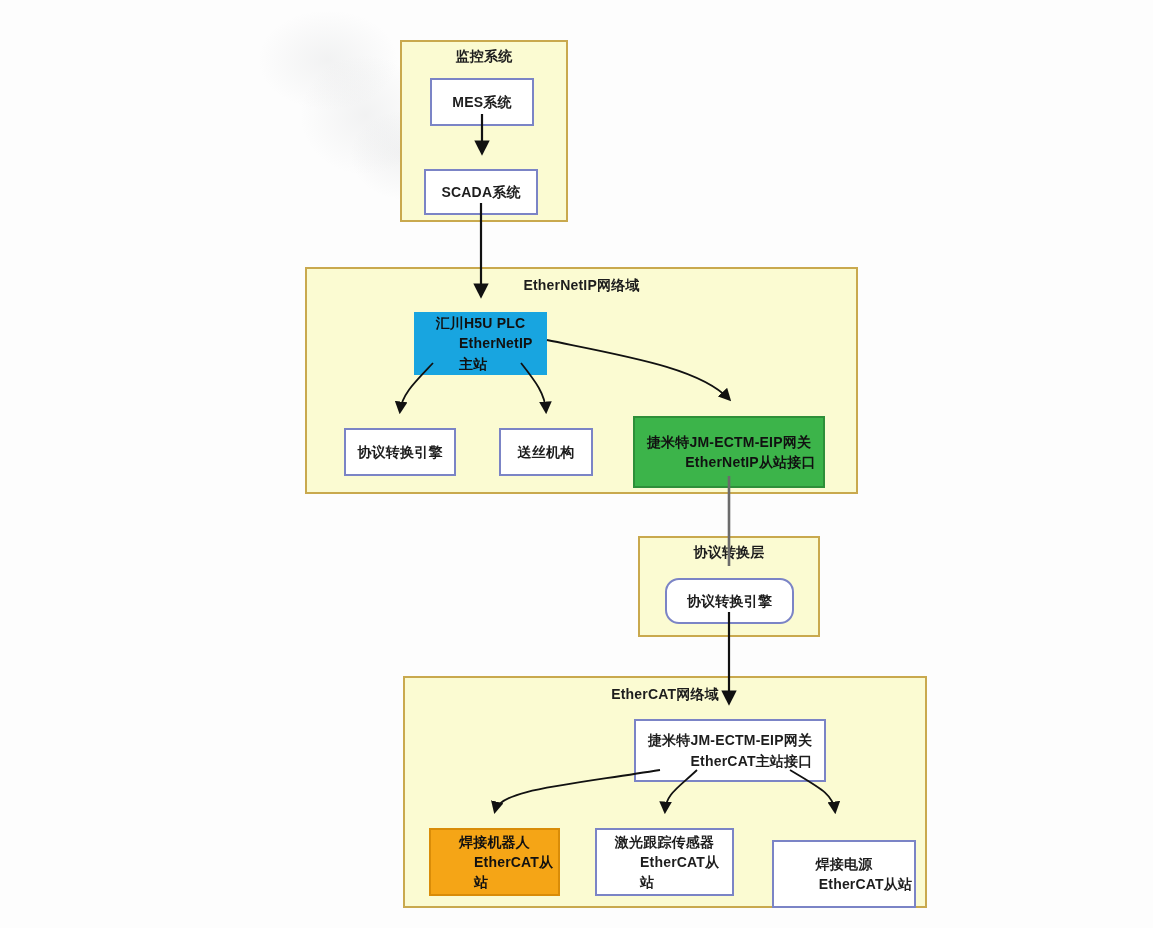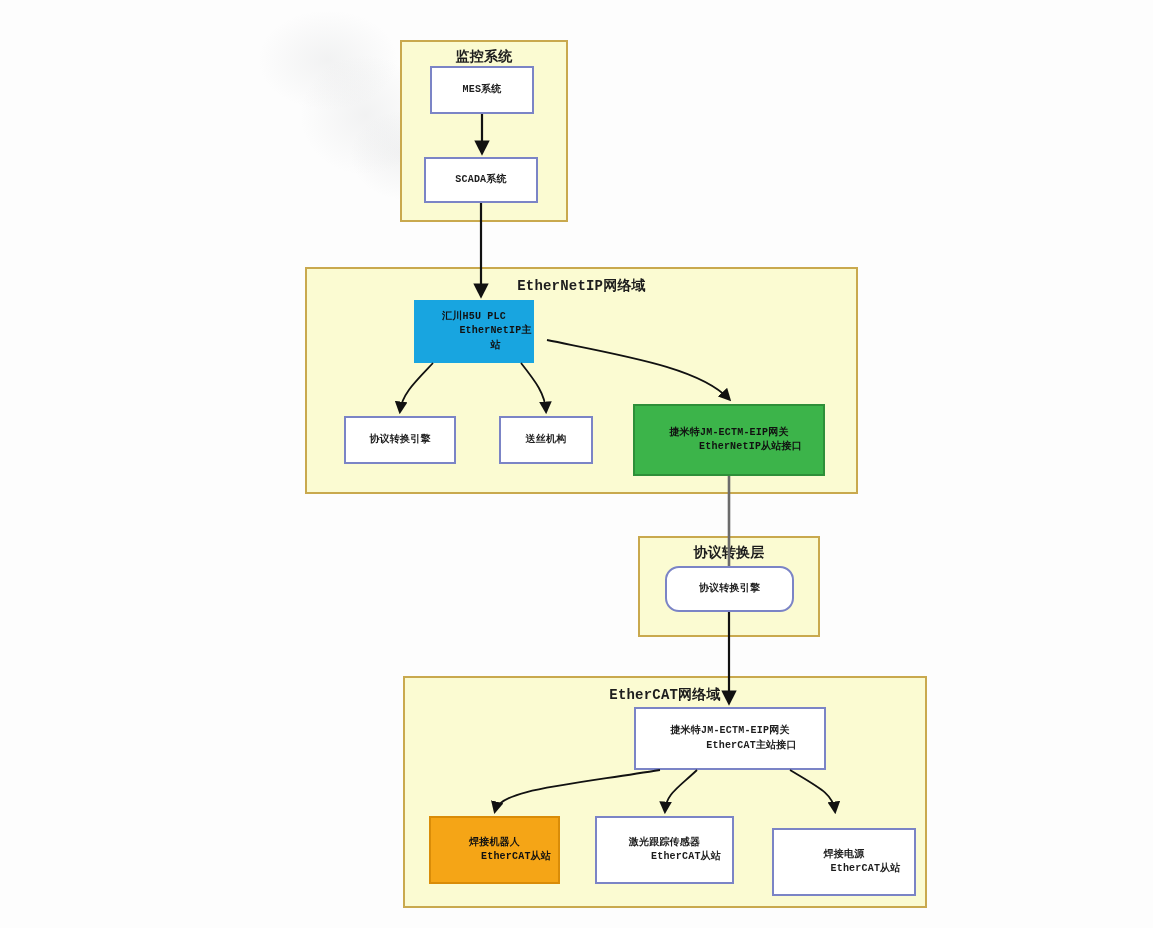--- a/index.html
+++ b/index.html
@@ -7,21 +7,21 @@
     margin: 0;
     padding: 0;
     background: #ffffff;
   }
   #canvas {
     position: relative;
     width: 1153px;
     height: 928px;
     background: #fdfdfd;
     overflow: hidden;
-    font-family: Liberation Mono, monospace;
+    font-family: Liberation Sans, sans-serif;
   }
   
   .smudge {
     position: absolute;
     border-radius: 50%;
     background: radial-gradient(closest-side, rgba(140,145,150,0.10), rgba(140,145,150,0));
     pointer-events: none;
   }
   .smudge.s1 { left: 258px; top: 10px;  width: 140px; height: 100px; }
   .smudge.s2 { left: 300px; top: 55px;  width: 130px; height: 120px; }
@@ -47,26 +47,26 @@
   }
 
   
   .node {
     position: absolute;
     box-sizing: border-box;
     display: flex;
     flex-direction: column;
     align-items: center;
     justify-content: center;
-    text-align: center;
-    font-size: 10px;
+    font-size: 14px;
     font-weight: 700;
     color: #1d1d1d;
     line-height: 1.45;
     letter-spacing: 0.2px;
+    margin-top: 12px;
   }
   .node.plain {
     background: #ffffff;
     border: 2px solid #7b84c6;
   }
   .node.accent-blue {
     background: #18a5e0;
     border: 2px solid #18a5e0;
     color: #111111;
   }
@@ -120,21 +120,21 @@
   </div>
 
   <div class="node plain" style="left:424px; top:157px; width:114px; height:46px;">
     <span>SCADA系统</span>
   </div>
 
   <div class="group" style="left:305px; top:267px; width:553px; height:227px;">
     <div class="group-label" style="top:8px;">EtherNetIP网络域</div>
   </div>
 
-  <div class="node accent-blue" style="left:414px; top:300px; width:120px; height:63px;">
+  <div class="node accent-blue" style="left:414px; top:300px; width:133px; height:63px;">
     <span>汇川H5U PLC</span>
     <span class="line2">EtherNetIP主站</span>
   </div>
 
   <div class="node plain" style="left:344px; top:416px; width:112px; height:48px;">
     <span>协议转换引擎</span>
   </div>
 
   <div class="node plain" style="left:499px; top:416px; width:94px; height:48px;">
     <span>送丝机构</span>

